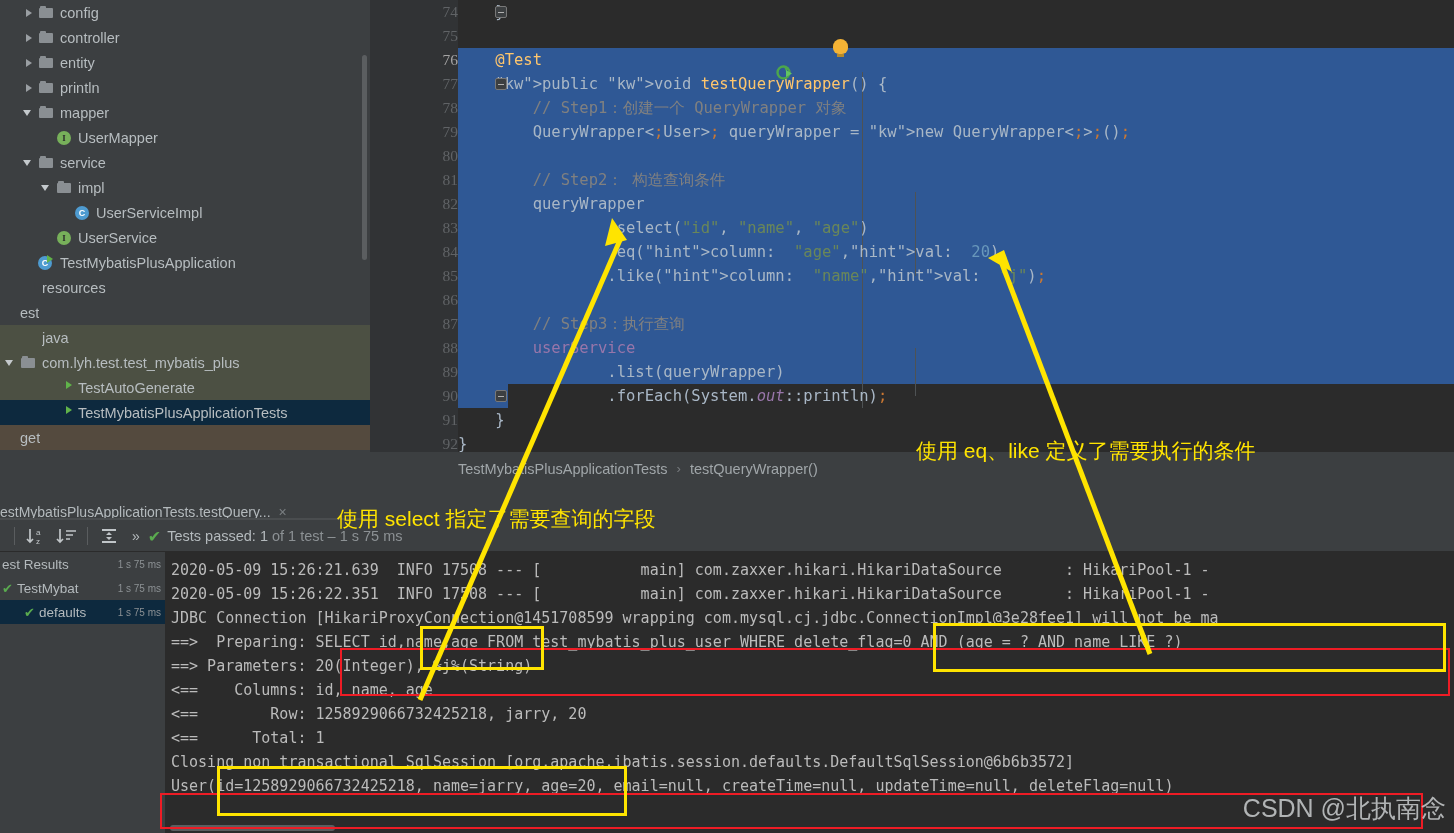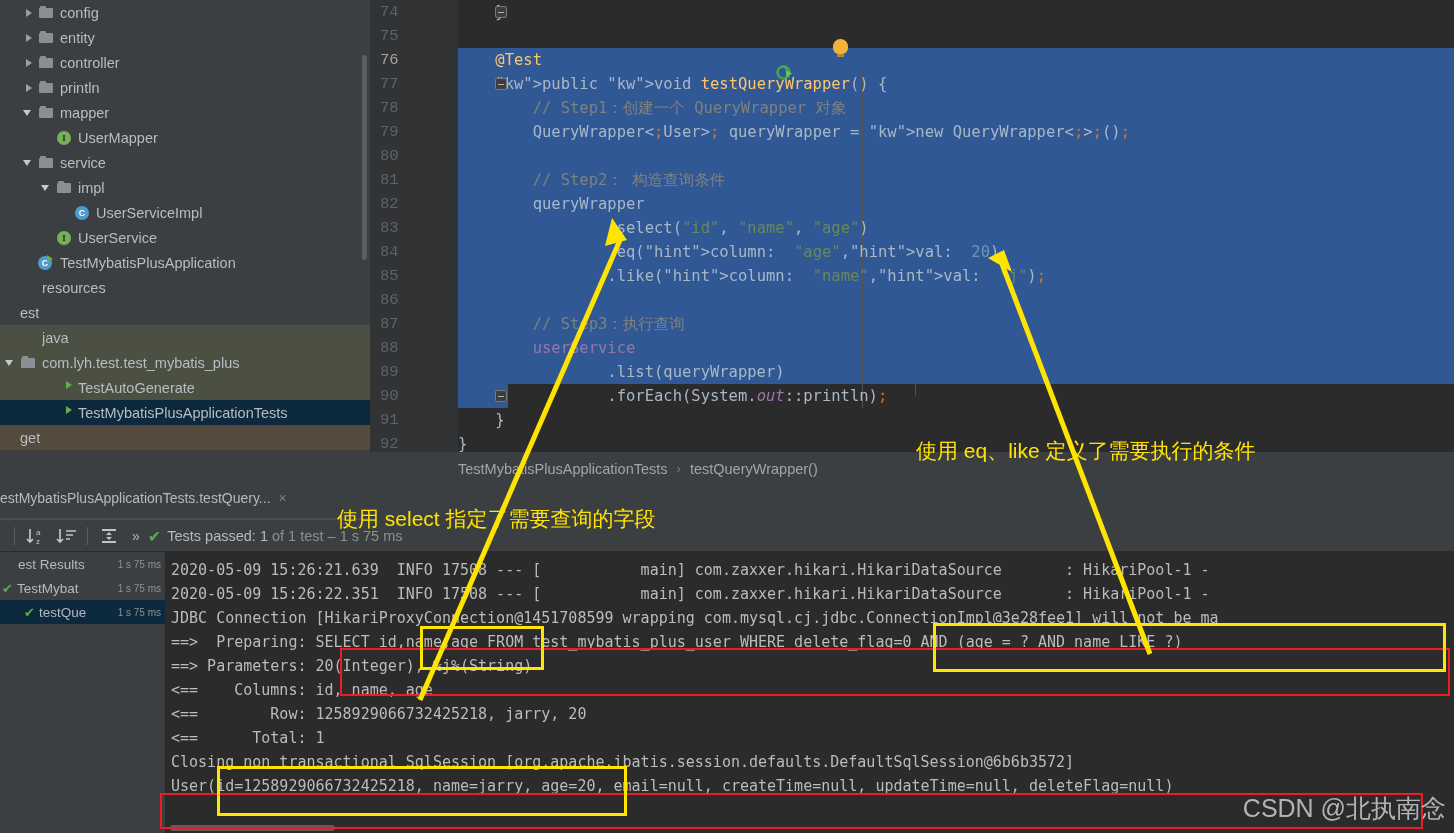--- a/index.html
+++ b/index.html
@@ -93,22 +93,22 @@
     position: absolute; left: 0; top: 0; width: 88px; height: 452px;
     background: #313335;
   }
   .cline {
     position: relative; height: 24px; line-height: 24px;
     font-family: "DejaVu Sans Mono", monospace; font-size: 15.5px;
     white-space: pre; color: #a9b7c6;
   }
   .lnum {
     position: absolute; right: 0; width: 88px; height: 24px; line-height: 24px;
-    text-align: left; padding-left: 10px;
-    font-family: Liberation Mono, monospace; font-size: 15.5px; color: #606366;
+    text-align: right; padding-left: 10px;
+    font-family: Liberation Serif, serif; font-size: 15.5px; color: #606366;
   }
   .lnum.cur { color: #a4a3a3; }
   .hl { position: absolute; left: 88px; background: #2f5895; height: 24px; }
   .cm { color: #808080; }
   .str { color: #6a8759; }
   .num { color: #6897bb; }
   .mth { color: #ffc66d; }
   .fld { color: #9876aa; }
   .ital { font-style: italic; color: #9876aa; }
   .sep { color: #cc7832; }
@@ -140,21 +140,21 @@
   .breadcrumb {
     position: absolute; left: 370px; top: 452px; width: 1084px; height: 33px;
     background: #3c3f41; display: flex; align-items: center;
     padding-left: 88px; font-size: 14.5px; color: #a0a6a9;
   }
   .bc-sep { margin: 0 9px; color: #777b7e; font-size: 13px; }
 
   
   .tabstrip {
     position: absolute; left: 0; top: 490px; width: 370px; height: 30px;
-    background: #3c3f41; display: flex; align-items: flex-start;
+    background: #3c3f41; display: flex; align-items: flex-end;
     font-size: 14px; color: #b4babd;
   }
   .tabstrip .tabname { padding-left: 0px; white-space: nowrap; }
   .tab-close {
     margin-left: 8px; color: #7a7f82; font-size: 14px;
   }
   .tabstrip::after {
     content: ""; position: absolute; left: 0; bottom: 0; width: 370px; height: 2px;
     background: #4a4d4f;
   }
@@ -226,27 +226,27 @@
         <div class="tree-row">
           <span style="display: inline-block; flex: 0 0 auto; width: 22px;"></span>
           <span class="arrow closed"></span>
           <span class="ico folder"></span>
           <span class="tlabel">config</span>
         </div>
         <div class="tree-row">
           <span style="display: inline-block; flex: 0 0 auto; width: 22px;"></span>
           <span class="arrow closed"></span>
           <span class="ico folder"></span>
+          <span class="tlabel">controller</span>
+        </div>
+        <div class="tree-row">
+          <span style="display: inline-block; flex: 0 0 auto; width: 22px;"></span>
+          <span class="arrow closed"></span>
+          <span class="ico folder"></span>
           <span class="tlabel">entity</span>
-        </div>
-        <div class="tree-row">
-          <span style="display: inline-block; flex: 0 0 auto; width: 22px;"></span>
-          <span class="arrow closed"></span>
-          <span class="ico folder"></span>
-          <span class="tlabel">controller</span>
         </div>
         <div class="tree-row">
           <span style="display: inline-block; flex: 0 0 auto; width: 22px;"></span>
           <span class="arrow closed"></span>
           <span class="ico folder"></span>
           <span class="tlabel">println</span>
         </div>
         <div class="tree-row">
           <span style="display: inline-block; flex: 0 0 auto; width: 22px;"></span>
           <span class="arrow open"></span>
@@ -428,32 +428,32 @@
       <path d="M5 4 h14 M5 16 h14" stroke="#c0c5c8" stroke-width="1.8"></path>
       <path d="M12 6 l3 3 h-6 Z M12 14 l3 -3 h-6 Z" fill="#c0c5c8"></path>
     </svg>
     <span class="chev">»</span>
     <span class="check">✔</span>
     <span class="passed"><span>Tests passed: 1</span><span class="dim"> of 1 test – 1 s 75 ms</span></span>
   </div>
 
   <div class="testtree">
     <div id="test-rows">
-        <div class="tt-row" style="padding-left: 18px;">
+        <div class="tt-row" style="padding-left: 2px;">
           <span>est Results</span>
           <span class="tt-time">1 s 75 ms</span>
         </div>
         <div class="tt-row" style="padding-left: 2px;">
           <span class="tt-check">✔</span>
           <span>TestMybat</span>
           <span class="tt-time">1 s 75 ms</span>
         </div>
         <div class="tt-row sel" style="padding-left: 24px;">
           <span class="tt-check">✔</span>
-          <span>testQue</span>
+          <span>defaults</span>
           <span class="tt-time">1 s 75 ms</span>
         </div>
       </div>
   </div>
 
   <div class="console">
     <div id="console-rows">
         <div class="conline">2020-05-09 15:26:21.639  INFO 17508 --- [           main] com.zaxxer.hikari.HikariDataSource       : HikariPool-1 -</div>
         <div class="conline">2020-05-09 15:26:22.351  INFO 17508 --- [           main] com.zaxxer.hikari.HikariDataSource       : HikariPool-1 -</div>
         <div class="conline">JDBC Connection [HikariProxyConnection@1451708599 wrapping com.mysql.cj.jdbc.ConnectionImpl@3e28fee1] will not be ma</div>

